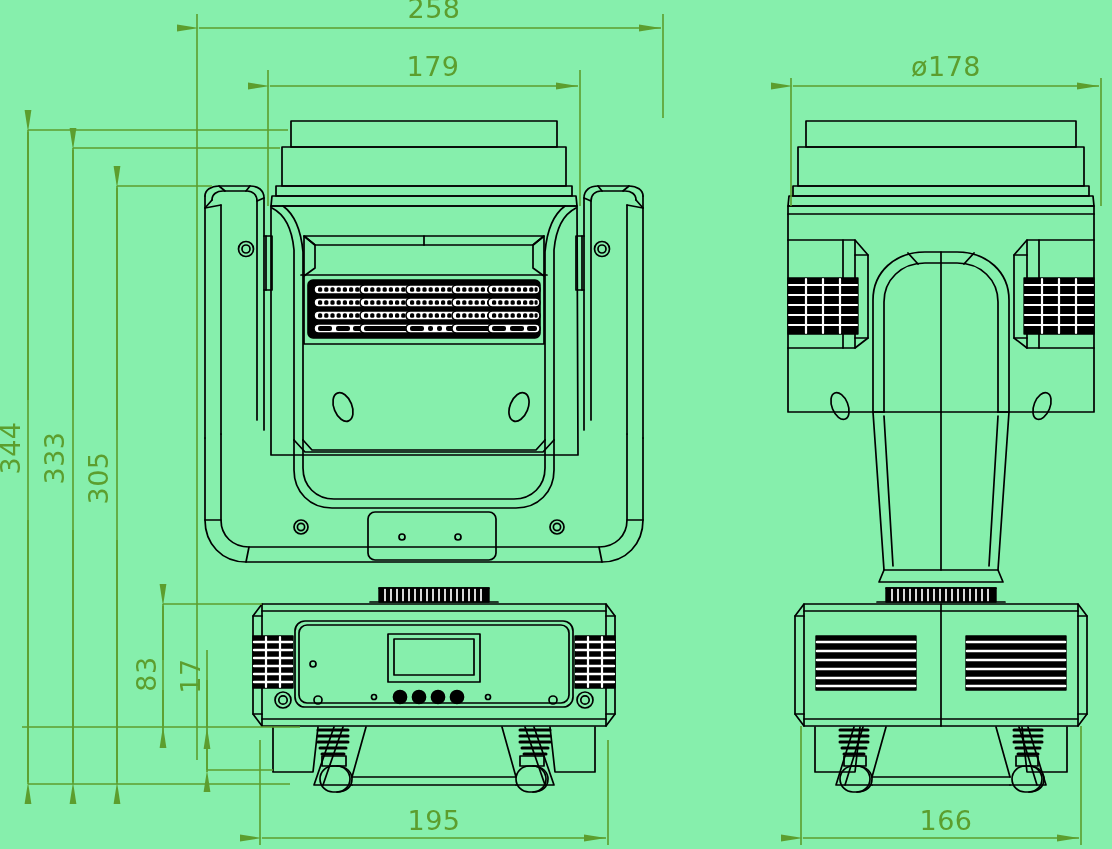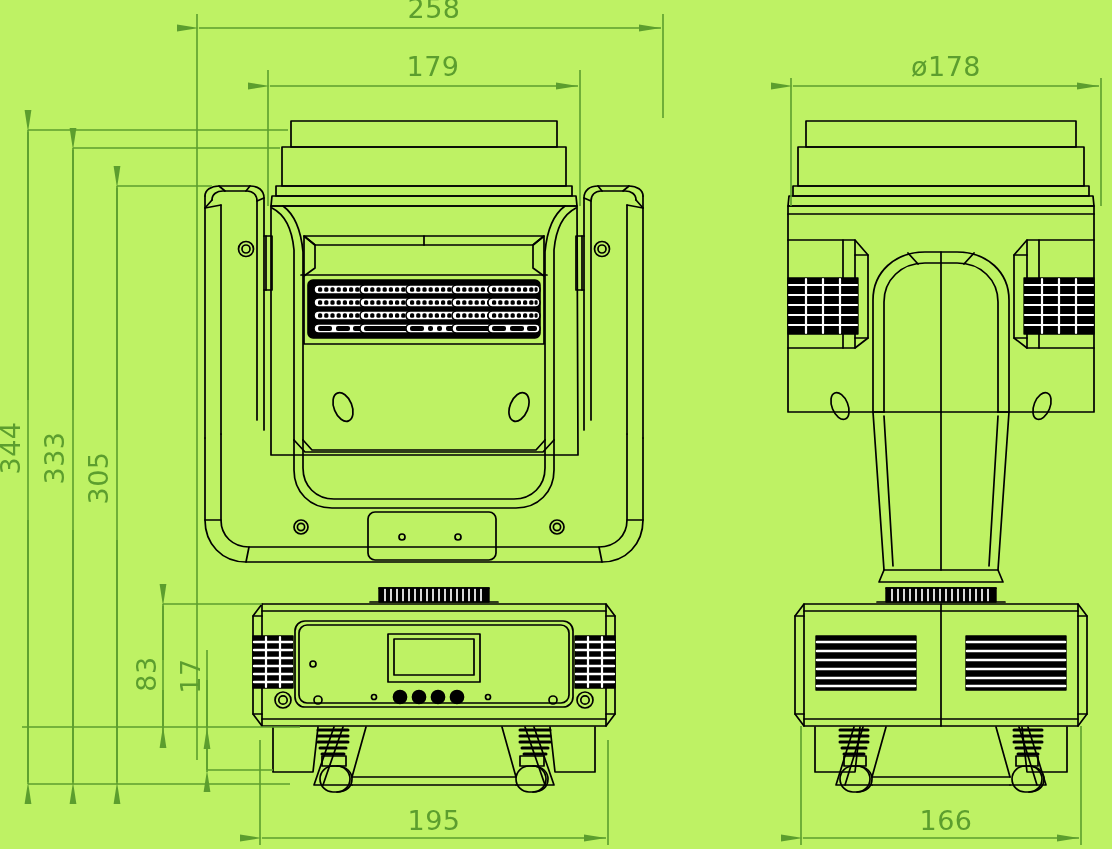--- a/index.html
+++ b/index.html
@@ -11,21 +11,21 @@
   body {
     width: 1112px;
     height: 849px;
     overflow: hidden;
     font-family: "Liberation Sans", sans-serif;
   }
   #drawing-root {
     position: relative;
     width: 1112px;
     height: 849px;
-    background: #bef264;
+    background: #86efac;
   }
   #cad-svg {
     position: absolute;
     top: 0;
     left: 0;
     width: 1112px;
     height: 849px;
     display: block;
   }
   .dim-text {

